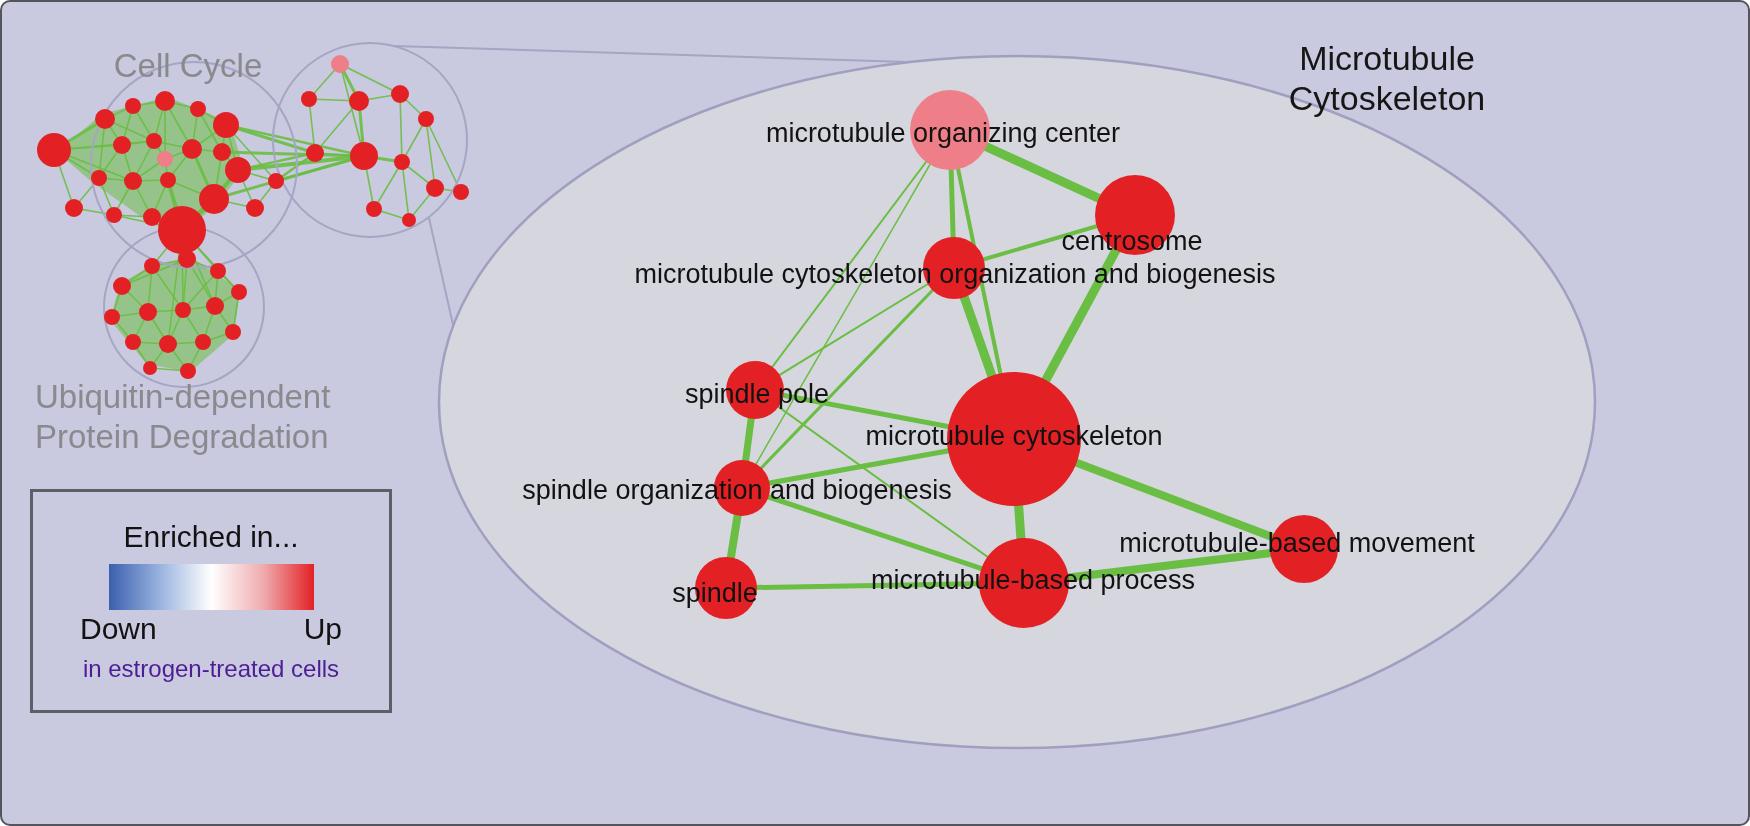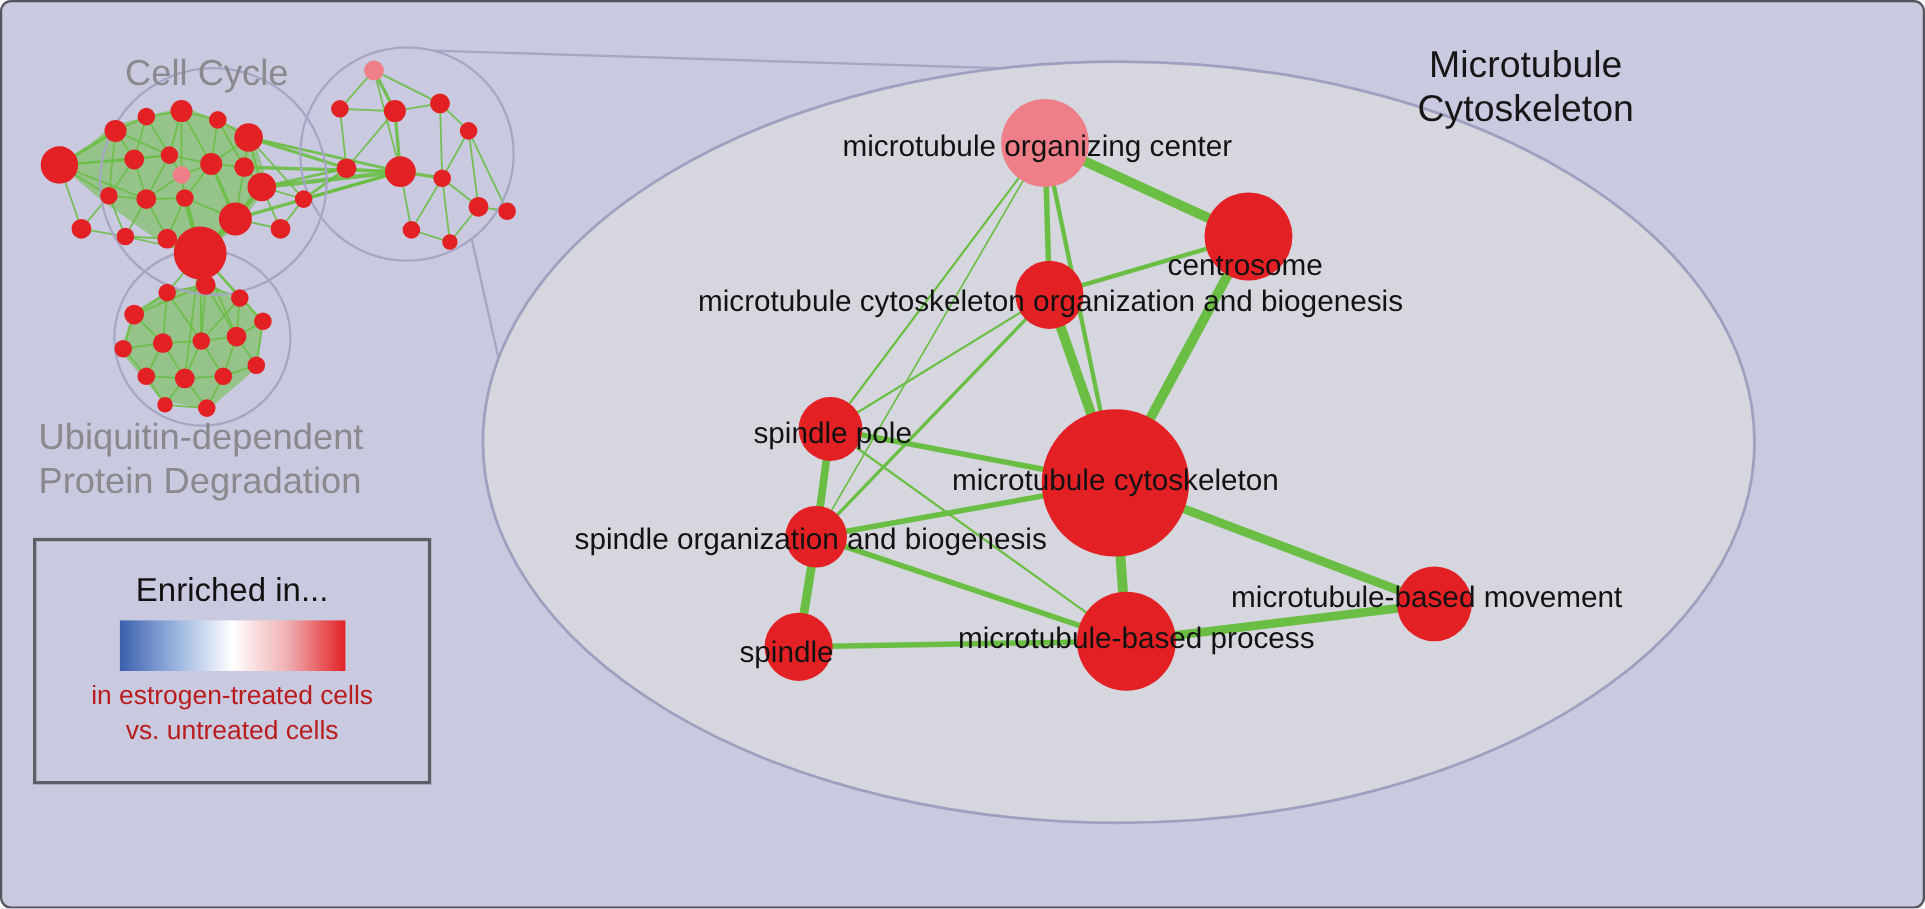--- a/index.html
+++ b/index.html
@@ -25,21 +25,21 @@
     text-align: center;
     z-index: 2;
   }
   .legend-title { margin-top: 28px; font-size: 30px; color: #121212; }
   #legend-gradient { width: 205px; height: 46px; margin: 10px auto 2px auto; }
   .legend-row {
     width: 262px; margin: 2px auto 0 auto;
     display: flex; justify-content: space-between;
     font-size: 30px; color: #121212;
   }
-  .legend-caption { font-size: 24px; color: #b91c1c; line-height: 1.32; }
+  .legend-caption { font-size: 24px; color: #4c1d95; line-height: 1.32; }
   .legend-caption.first { margin-top: 7px; }
 </style>
 </head>
 <body>
 
 <div id="figure-root" style="background: rgb(201, 201, 223); border-color: rgb(84, 84, 91);">
 
   <svg id="figure-svg" width="1750" height="826" viewBox="0 0 1750 826">
     <g id="callout-layer">
         <line x1="392" y1="44" x2="905" y2="60" stroke="#a5a5c4" stroke-width="2"></line>
@@ -287,17 +287,20 @@
     <text x="186" y="75" text-anchor="middle" class="gray-title">Cell Cycle</text>
     <text x="33" y="406" class="gray-title">Ubiquitin-dependent</text>
     <text x="33" y="446" class="gray-title">Protein Degradation</text>
     <text x="1385" y="68" text-anchor="middle" class="black-title">Microtubule</text>
     <text x="1385" y="108" text-anchor="middle" class="black-title">Cytoskeleton</text>
   </svg>
 
   <div id="legend">
     <div class="legend-title">Enriched in...</div>
     <div id="legend-gradient" style="background: linear-gradient(90deg, rgb(59, 95, 174), rgb(154, 180, 223), rgb(255, 255, 255), rgb(239, 173, 176), rgb(227, 33, 37));"></div>
+    <div class="legend-row">
+      <span>Down</span>
+      <span>Up</span>
+    </div>
     <div class="legend-caption first">in estrogen-treated cells</div>
-    <div class="legend-caption">vs. untreated cells</div>
   </div>
 
 </div>
 
 </body></html>

